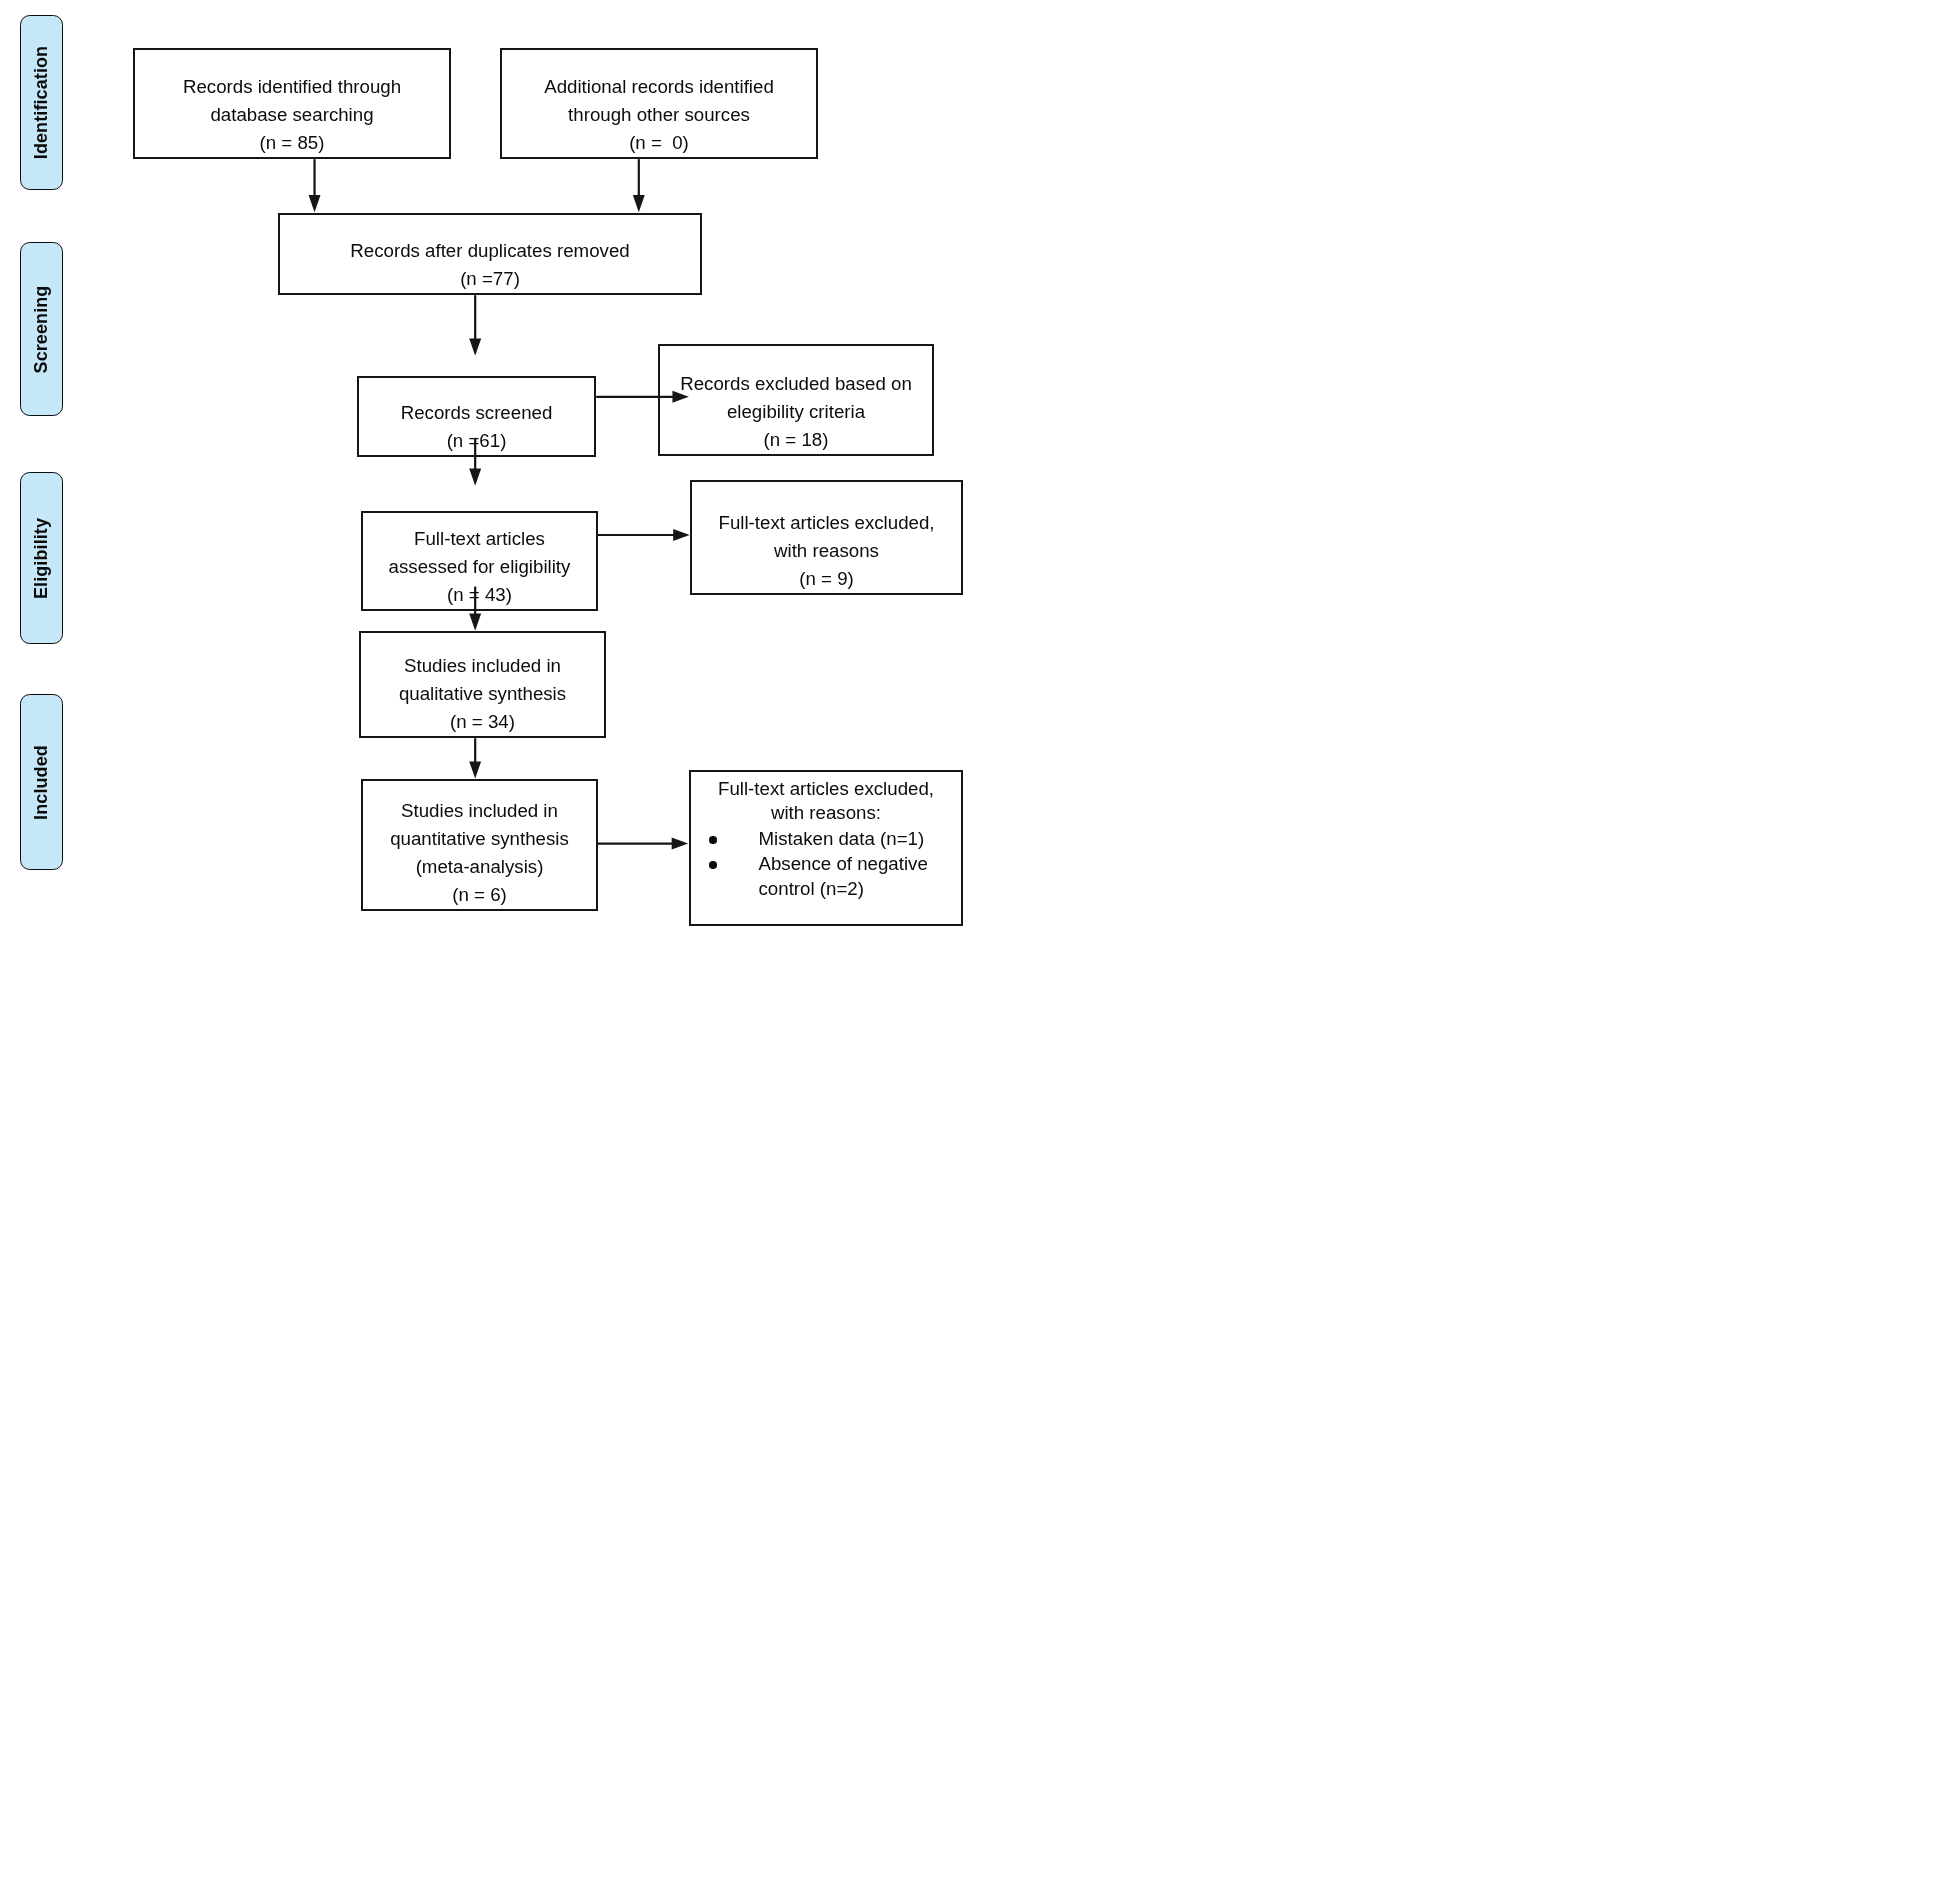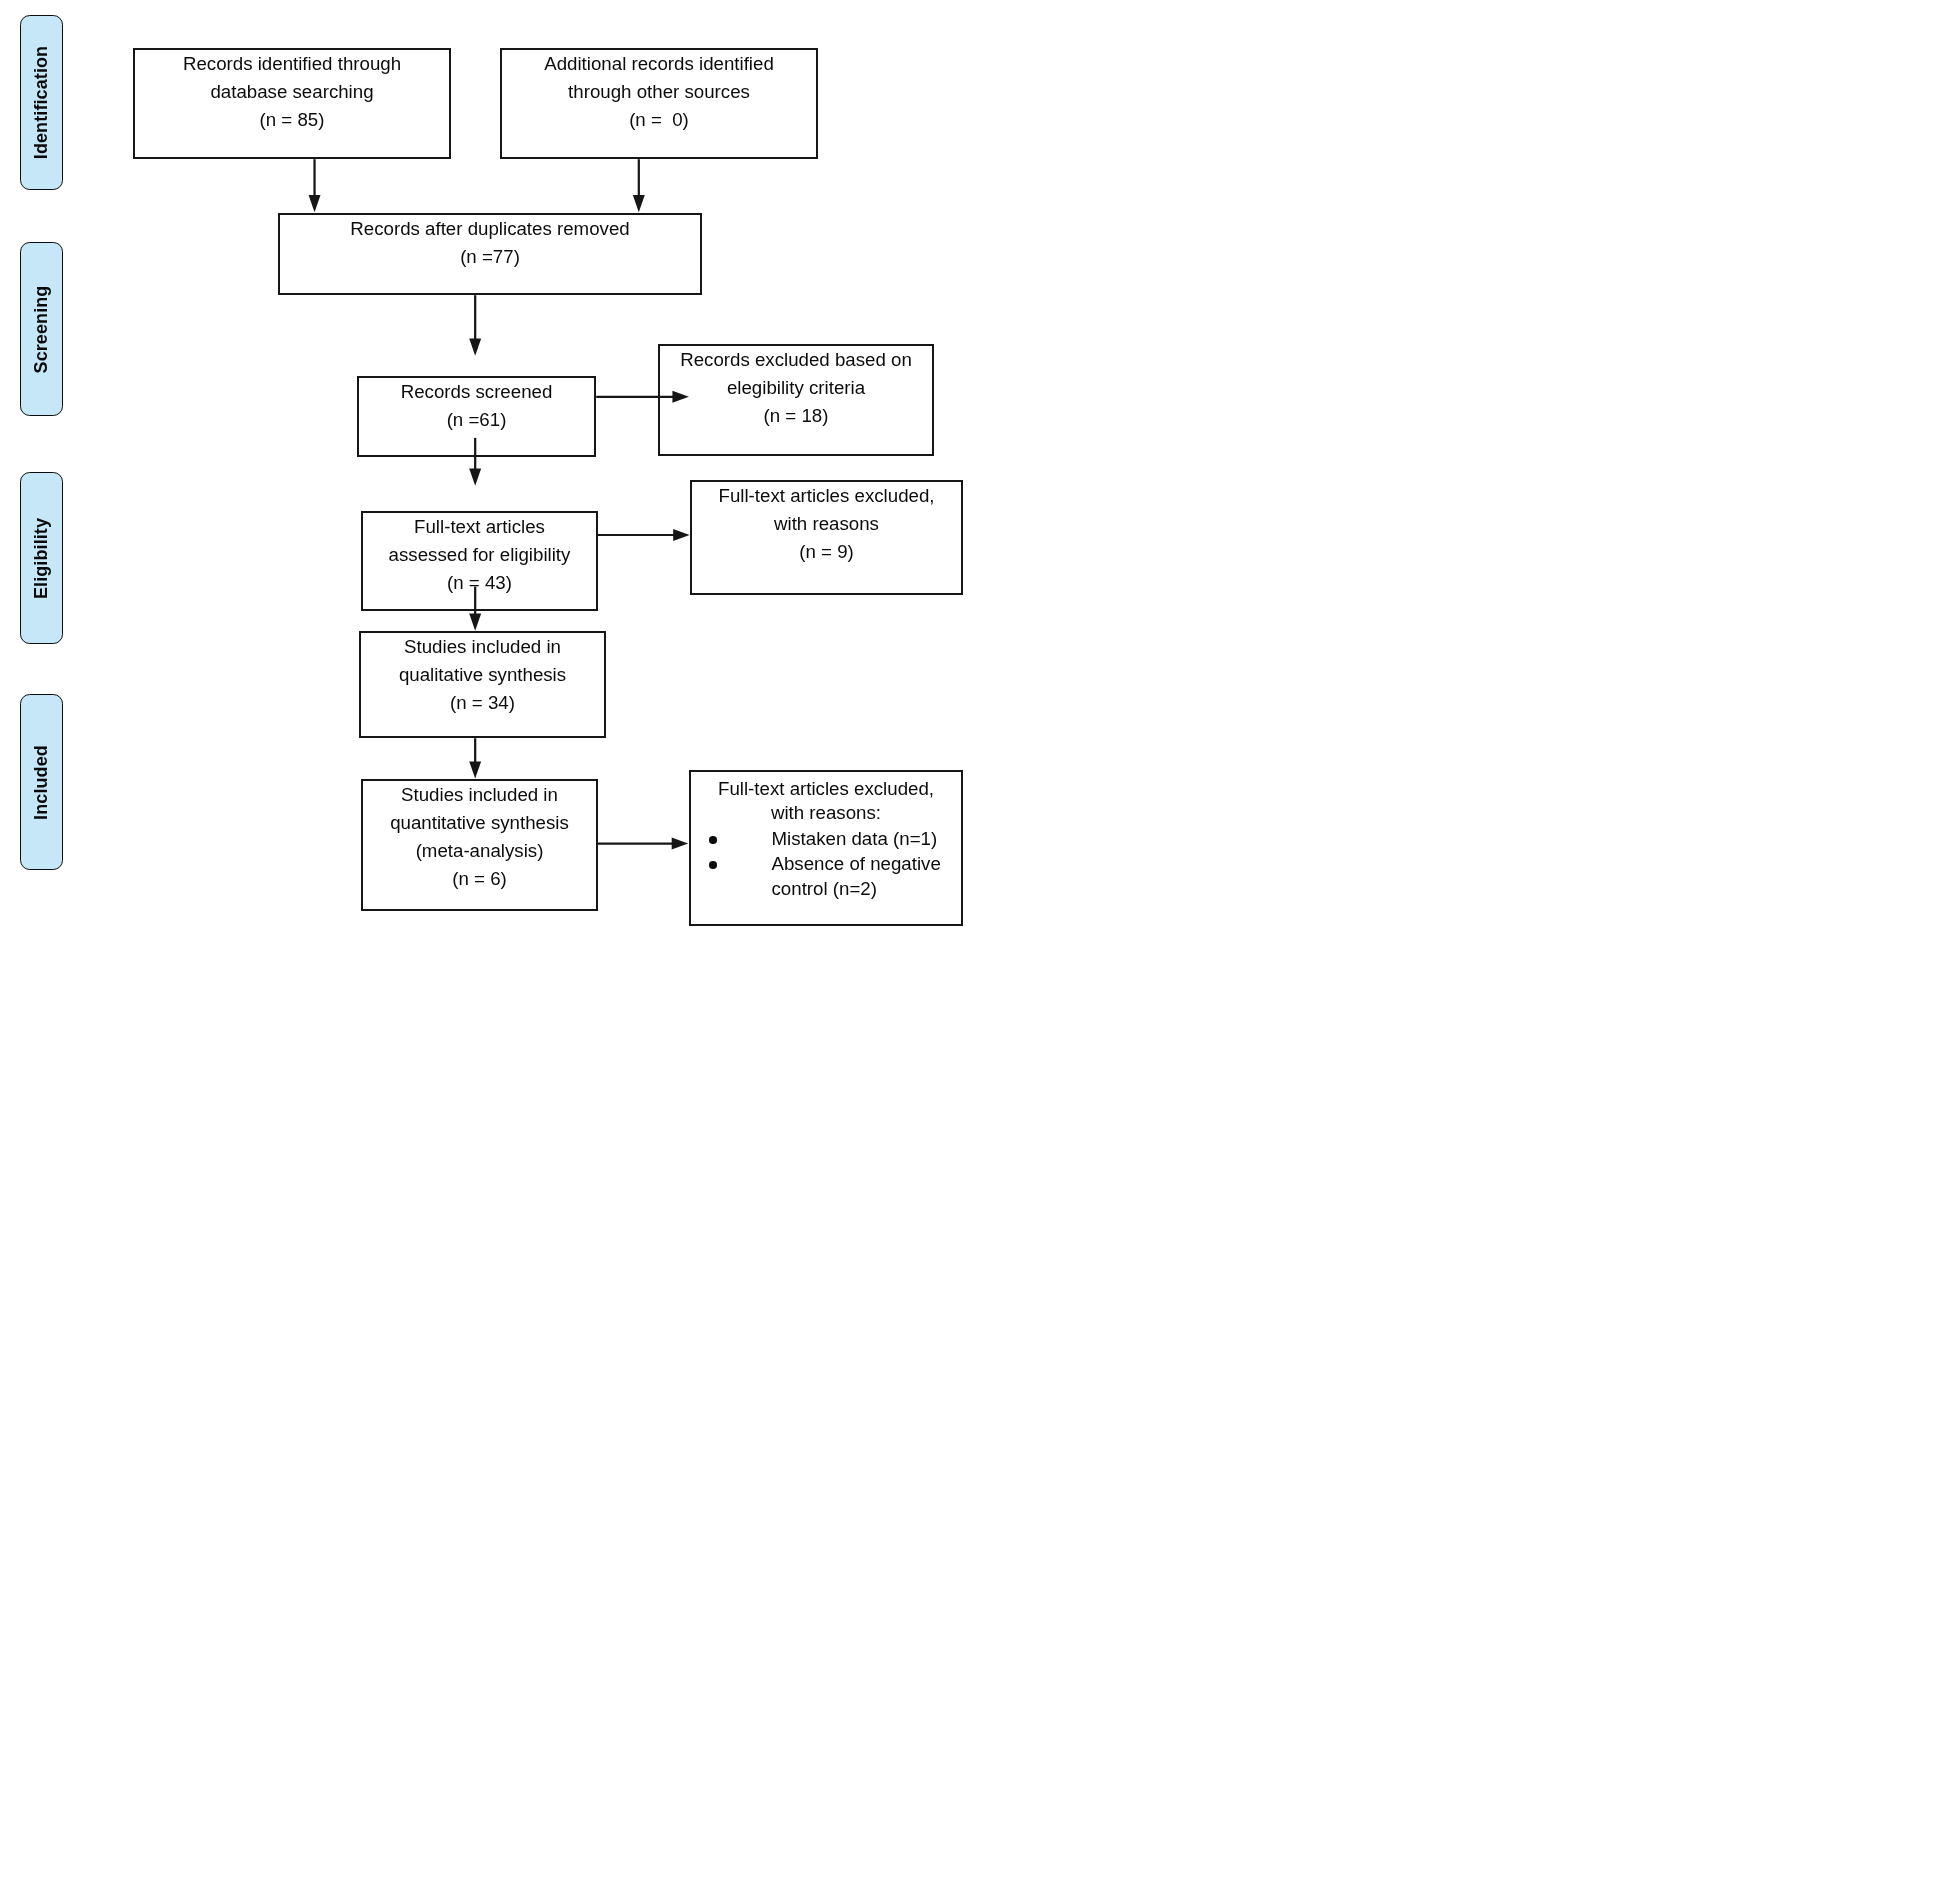--- a/index.html
+++ b/index.html
@@ -38,21 +38,21 @@
     color: #0a0a0a;
     letter-spacing: 0.1px;
   }
   
   .box {
     position: absolute;
     background: #ffffff;
     border: 2.2px solid var(--line);
     box-sizing: border-box;
     display: flex;
-    align-items: flex-start;
+    align-items: flex-end;
     justify-content: center;
     text-align: center;
   }
   .box-text {
     white-space: pre-wrap;
     font-size: 18.7px;
     line-height: 1.5;
     color: #0c0c0c;
   }
   .box.top-flow {
@@ -78,21 +78,21 @@
   }
   .dot {
     flex: none;
     width: 7.5px;
     height: 7.5px;
     border-radius: 50%;
     background: #0c0c0c;
     margin: 9px 0 0 10.5px;
   }
   .bullet-text {
-    margin-left: 55px;
+    margin-left: 42px;
     color: #0c0c0c;
   }
   
   .arrows {
     position: absolute;
     left: 0;
     top: 0;
     width: 978px;
     height: 940px;
     pointer-events: none;

